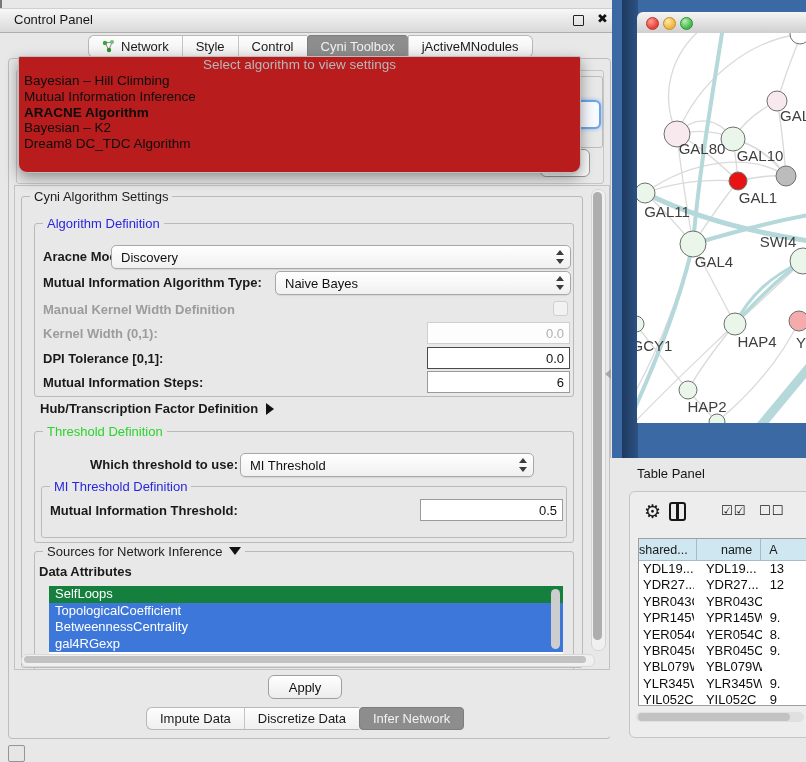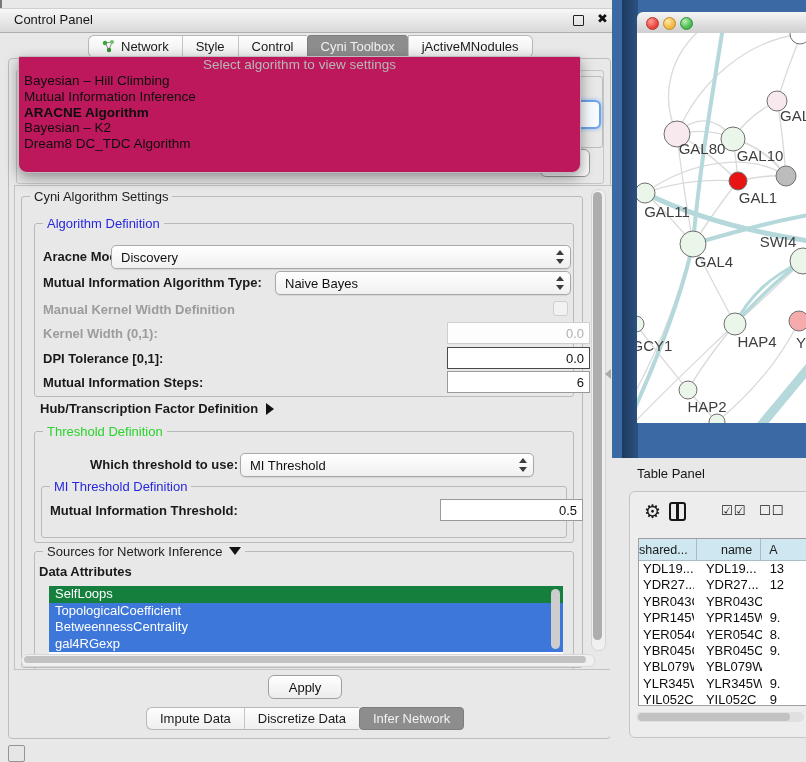--- a/index.html
+++ b/index.html
@@ -34,21 +34,21 @@
 
   
   .frag-outer{left:16px;top:70px;width:586px;height:112px;border:1px solid #c6c6c6;border-radius:3px;z-index:5;}
   .frag-group{left:540px;top:76px;width:61px;height:70px;border:1px solid #bdbdbd;border-radius:3px;z-index:6;}
   .frag-combo{left:566px;top:100px;width:31px;height:25px;border:2px solid #6ea4e6;border-radius:6px;
     background:#f7faff;box-shadow:0 0 4px #86b6ef;z-index:7;}
   .frag-combo2{left:540px;top:149px;width:48px;height:26px;border:1px solid #9a9a9a;border-radius:6px;background:#fbfbfb;z-index:7;}
 
   
   .settings-panel{left:14px;top:185px;width:594px;height:483px;background:#e8e8e8;
-     border:1px solid #c2c2c2;overflow:hidden;padding-left:40px;}
+     border:1px solid #c2c2c2;overflow:hidden;}
   .group{position:absolute;border:1px solid #bababa;border-radius:3px;}
   .gtitle{position:absolute;top:-8px;left:8px;background:#e8e8e8;padding:0 4px;font-size:13px;}
   .t-black{color:#1d1d1d;}
   .t-blue{color:#2727de;}
   .t-green{color:#2bd32b;}
   .cyni-group{left:6px;top:10px;width:560px;height:470px;}
   .algo-group{left:12px;top:26px;width:538px;height:172px;}
   .thr-group{left:12px;top:234px;width:538px;height:110px;}
   .mi-group{left:6px;top:54px;width:524px;height:50px;}
   .src-group{left:12px;top:354px;width:538px;height:120px;}
@@ -60,21 +60,21 @@
   .combo{position:absolute;height:22px;border:1px solid #a8a8a8;border-radius:5px;
      background:linear-gradient(#ffffff,#f0f0f0);display:flex;align-items:center;padding-left:9px;
      font-size:13px;color:#111;box-shadow:0 1px 1px rgba(0,0,0,.08);}
   .spin{position:absolute;right:7px;top:3px;width:8px;height:16px;}
   .spin:before{content:"";position:absolute;left:1px;top:1px;border-left:4px solid transparent;
      border-right:4px solid transparent;border-bottom:5px solid #3c3c3c;}
   .spin:after{content:"";position:absolute;left:1px;bottom:1px;border-left:4px solid transparent;
      border-right:4px solid transparent;border-top:5px solid #3c3c3c;}
 
   .tfield{position:absolute;height:20px;border:1px solid #9a9a9a;background:#fff;
-     font-family:inherit;font-size:13px;text-align:right;padding:0 5px;color:#111;box-sizing:content-box;margin-left:20px;}
+     font-family:inherit;font-size:13px;text-align:right;padding:0 5px;color:#111;box-sizing:content-box;}
   .tfield.strong{border:1.5px solid #4a4a4a;}
   .tfield:disabled{border:1px solid #cfcfcf;color:#b0b0b0;background:#fdfdfd;}
   .checkbox{position:absolute;width:13px;height:13px;border:1px solid #cfcfcf;border-radius:3px;background:#f2f2f2;}
 
   .hub-row{position:absolute;left:18px;top:204px;font-weight:bold;color:#1a1a1a;}
   .arrow-right{display:inline-block;margin-left:8px;width:0;height:0;border-top:6px solid transparent;
      border-bottom:6px solid transparent;border-left:8px solid #111;vertical-align:-2px;}
   .arrow-down{display:inline-block;margin-left:6px;width:0;height:0;border-left:6px solid transparent;
      border-right:6px solid transparent;border-top:8px solid #111;vertical-align:1px;}
 
@@ -84,21 +84,21 @@
 
   .vscroll{left:576px;top:3px;width:13px;height:460px;background:#f0f0f0;border:1px solid #d5d5d5;border-radius:7px;}
   .vthumb{position:absolute;left:1px;top:2px;width:9px;height:448px;background:#aeaeae;border-radius:5px;}
   .hscroll{left:6px;top:468px;width:572px;height:11px;background:#f0f0f0;border:1px solid #d9d9d9;border-radius:6px;z-index:9;}
   .hthumb{position:absolute;left:2px;top:1px;width:562px;height:7px;background:#c2c2c2;border-radius:4px;}
 
   .apply-btn{left:268px;top:675px;width:74px;height:24px;border:1px solid #9f9f9f;border-radius:6px;
      background:linear-gradient(#ffffff,#ececec);font-family:inherit;font-size:13px;color:#111;}
 
   
-  .popup{left:18px;top:56px;width:561px;height:115px;background:#be185d;border:1px solid #bdbdbd;
+  .popup{left:18px;top:56px;width:561px;height:115px;background:#b91c1c;border:1px solid #bdbdbd;
      border-radius:2px 2px 9px 9px;box-shadow:0 5px 14px rgba(0,0,0,.38);z-index:50;}
   .popup-head{height:16px;line-height:16px;text-align:center;color:#b7b7b7;font-size:13.5px;}
   .popup-item{height:15.8px;line-height:15.8px;padding-left:5px;font-size:13.5px;color:#0d0d0d;white-space:nowrap;}
   .popup-item.b{font-weight:bold;}
 
   
   .desktop{left:612px;top:0;width:194px;height:458px;background:#3a69a4;}
   .desk-shadow{position:absolute;left:10px;top:0;width:16px;height:458px;
      background:linear-gradient(to right,#1d3a5e,#2d5183);}
   .net-window{left:637px;top:12px;width:172px;height:411px;}

